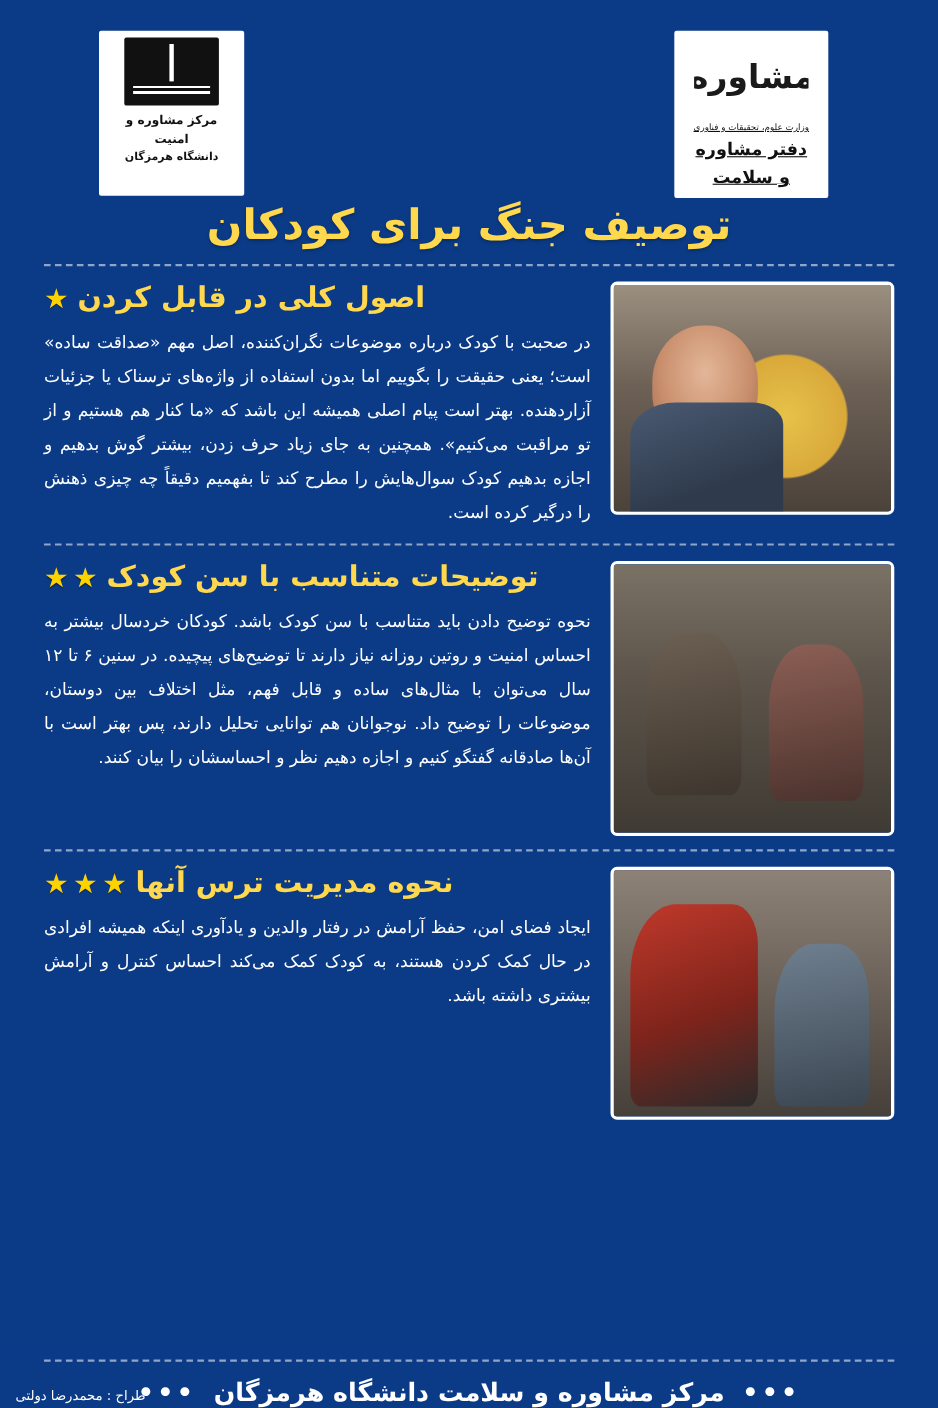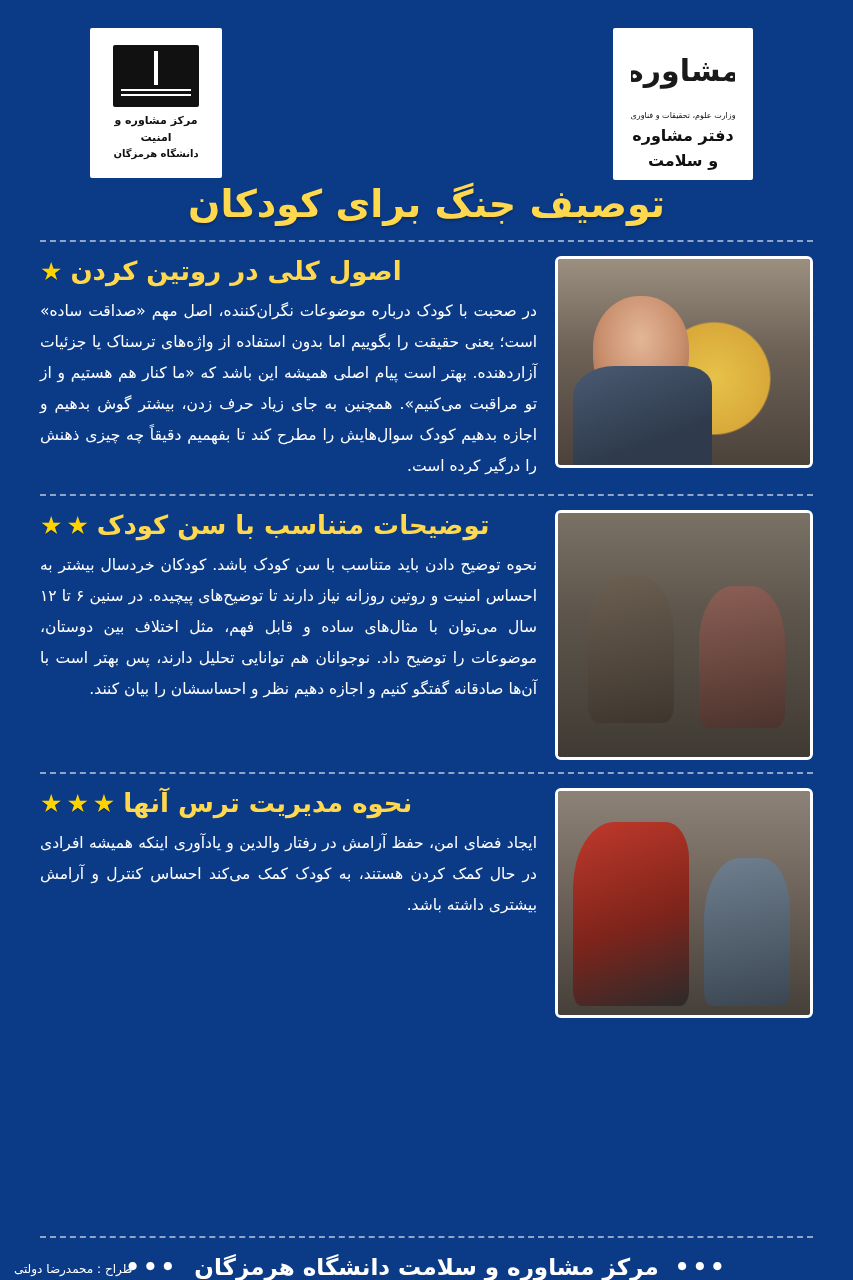--- a/index.html
+++ b/index.html
@@ -33,21 +33,20 @@
     align-items: flex-start;
     padding: 28px 100px 0 90px;
     height: 180px;
   }
   .logo-box {
     background: #ffffff;
     border-radius: 2px;
     display: flex;
     flex-direction: column;
     align-items: center;
-    justify-content: center;
     padding: 6px 16px;
   }
   .logo-right { width: 132px; height: 150px; }
   .logo-left { width: 140px; height: 152px; }
 
   .logo-mark-book {
     width: 86px;
     height: 62px;
     background: #111;
     position: relative;
@@ -100,20 +99,21 @@
     line-height: 1;
     overflow: hidden;
   }
   .logo-sub {
     color: #111;
     font-size: 8px;
     text-align: center;
     line-height: 1.6;
     direction: rtl;
     margin-top: 2px;
+    text-decoration: underline;
   }
   .logo-sub .b { font-weight: bold; font-size: 16px; }
 
   
   .title {
     text-align: center;
     font-size: 38px;
     font-weight: bold;
     color: #ffd84d;
     letter-spacing: 0px;
@@ -298,21 +298,21 @@
 
     <div class="section">
       <div class="photo photo-1">
         <div class="img-a"></div>
       </div>
       <div class="body-col">
         <div class="heading">
           <div class="stars">
             <span class="star">★</span>
           </div>
-          <div class="heading-text">اصول کلی در روتین کردن</div>
+          <div class="heading-text">اصول کلی در قابل کردن</div>
         </div>
         <div class="para">در صحبت با کودک درباره موضوعات نگران‌کننده، اصل مهم «صداقت ساده» است؛ یعنی حقیقت را بگوییم اما بدون استفاده از واژه‌های ترسناک یا جزئیات آزاردهنده. بهتر است پیام اصلی همیشه این باشد که «ما کنار هم هستیم و از تو مراقبت می‌کنیم». همچنین به جای زیاد حرف زدن، بیشتر گوش بدهیم و اجازه بدهیم کودک سوال‌هایش را مطرح کند تا بفهمیم دقیقاً چه چیزی ذهنش را درگیر کرده است.</div>
       </div>
     </div>
 
     <div class="divider"></div>
 
     <div class="section">
       <div class="photo photo-2">
         <div class="img-b"></div>

